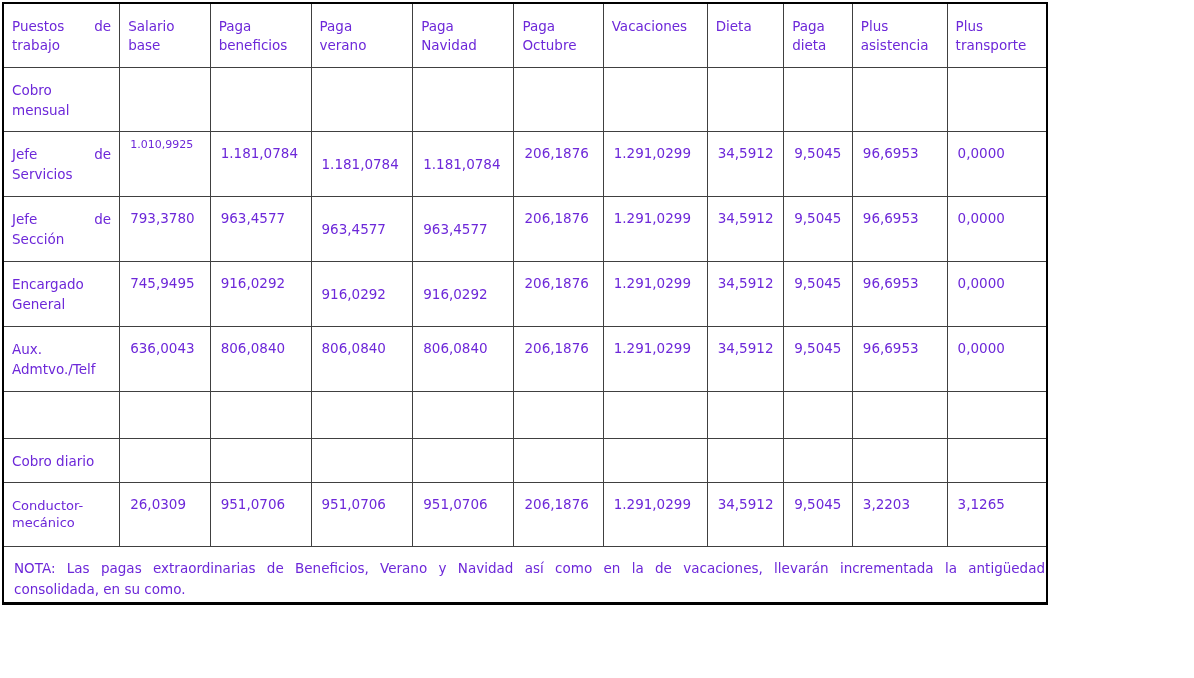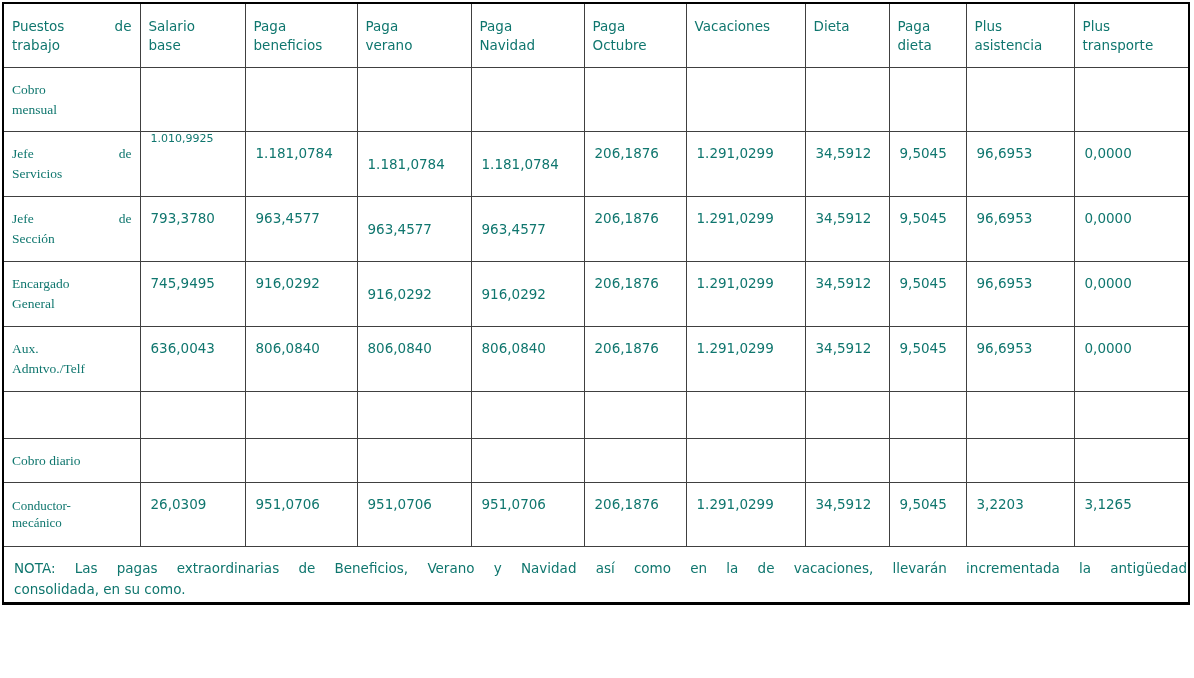--- a/index.html
+++ b/index.html
@@ -1,46 +1,46 @@
 <!DOCTYPE html>
 <html><head>
 <meta charset="utf-8">
 <style>
   html, body { margin: 0; padding: 0; background: #ffffff; }
   .page {
-    width: 1194px; height: 678px; background: #ffffff; overflow: hidden;
+    width: 1048px; height: 678px; background: #ffffff; overflow: hidden;
     font-family: "DejaVu Sans", "Liberation Sans", sans-serif;
-    color: #0f766e;
+    color: #6d28d9;
   }
   table.salary {
     border-collapse: collapse; table-layout: fixed;
     margin: 2px 0 0 2px;
     border: 2px solid #000000;
     border-bottom-width: 3px;
   }
   th, td {
     border: 1px solid #404040;
     vertical-align: top;
     overflow: hidden;
   }
   th {
     font-weight: normal; text-align: left;
     padding: 13px 8px 0 8px;
     font-size: 13.5px; line-height: 19px;
   }
   td.label {
     padding: 12px 8px 0 8px;
-    font-size: 13.5px; line-height: 20px; font-family: Liberation Serif, serif;
+    font-size: 13.5px; line-height: 20px;
   }
   td.label.small { font-size: 13px; line-height: 17px; padding-top: 14px; }
   td.value {
     padding: 13px 4px 0 10px;
     font-size: 13.5px; white-space: nowrap;
   }
-  td.value.small { font-size: 11px; padding-top: 0; }
+  td.value.small { font-size: 11px; padding-top: 6px; }
   td.value.mid  { padding-top: 24px; }
   td.note {
     padding: 11px 1px 0 10px;
     font-size: 13.5px; line-height: 21px;
   }
   .line { display: block; width: 100%; }
   .line.spread { text-align: justify; text-align-last: justify; -moz-text-align-last: justify; }
 </style>
 </head>
 <body>

